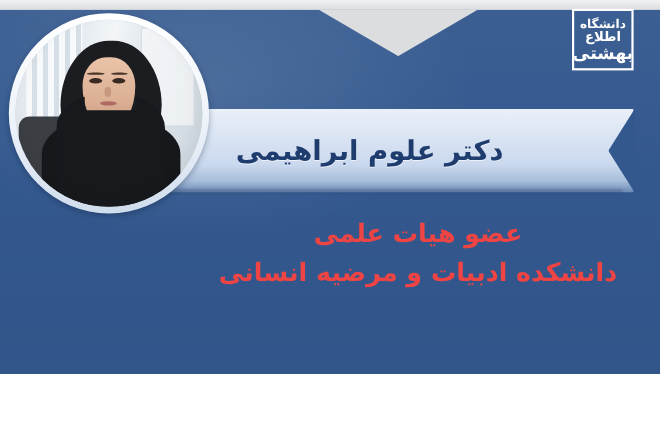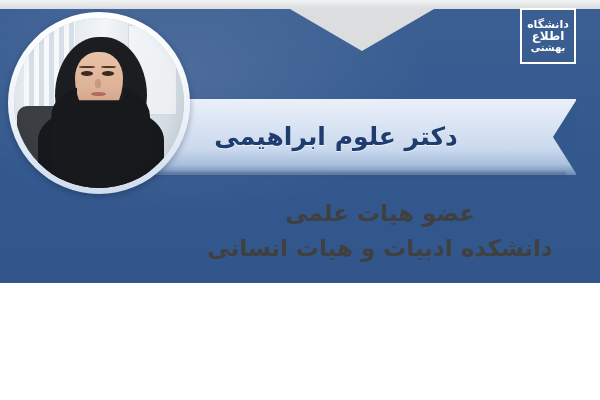--- a/index.html
+++ b/index.html
@@ -8,21 +8,21 @@
     padding: 0;
     background: #ffffff;
   }
   body {
     font-family: "DejaVu Sans", "Liberation Sans", sans-serif;
   }
 
   .card {
     position: relative;
     width: 600px;
-    height: 283px;
+    height: 340px;
     overflow: hidden;
     background: #ffffff;
   }
 
   
   .top-strip {
     position: absolute;
     left: 0; top: 0;
     width: 600px; height: 9px;
     background: linear-gradient(180deg, #f2f3f4 0%, #e4e5e7 55%, #dcdde0 100%);
@@ -246,21 +246,21 @@
   .logo-line {
     color: #ffffff;
     font-size: 11px;
     font-weight: bold;
     line-height: 1.02;
     white-space: nowrap;
     direction: rtl;
   }
   .logo-line.l1 { font-size: 11px; letter-spacing: -0.5px; }
   .logo-line.l2 { font-size: 12px; }
-  .logo-line.l3 { font-size: 10px; }
+  .logo-line.l3 { font-size: 16px; }
   .logo-arc {
     position: absolute;
     left: 0px; top: 34px;
     width: 92px; height: 40px;
     color: #ffffff;
   }
   .logo-arc svg { display: block; }
   .logo-arc text {
     font-family: "DejaVu Sans", "Liberation Sans", sans-serif;
     font-size: 9.5px;
@@ -268,21 +268,21 @@
   }
 
   
   .subtitle {
     position: absolute;
     left: 190px;
     top: 198px;
     width: 380px;
     direction: rtl;
     text-align: center;
-    color: #404040;
+    color: #ef4444;
   }
   .subtitle .line1 {
     font-size: 23px;
     font-weight: bold;
     line-height: 1.34;
     letter-spacing: 0.3px;
   }
   .subtitle .line2 {
     font-size: 23px;
     font-weight: bold;
@@ -343,16 +343,16 @@
       <div class="photo-eye r"></div>
       <div class="photo-nose"></div>
       <div class="photo-mouth"></div>
       <div class="photo-hijab-front"></div>
       <div class="photo-vignette"></div>
     </div>
   </div>
 
   <div class="subtitle">
     <div class="line1">عضو هیات علمی</div>
-    <div class="line2">دانشکده ادبیات و هیات انسانی</div>
+    <div class="line2">دانشکده ادبیات و مرضیه انسانی</div>
   </div>
 
 </div>
 
 </body></html>

